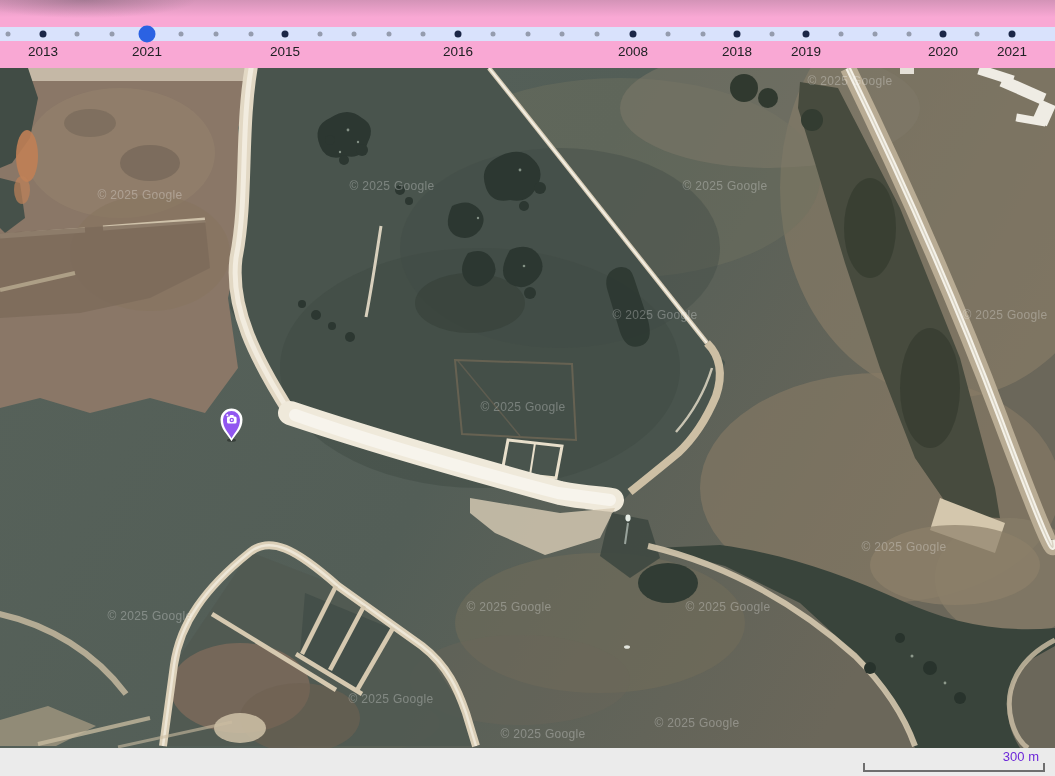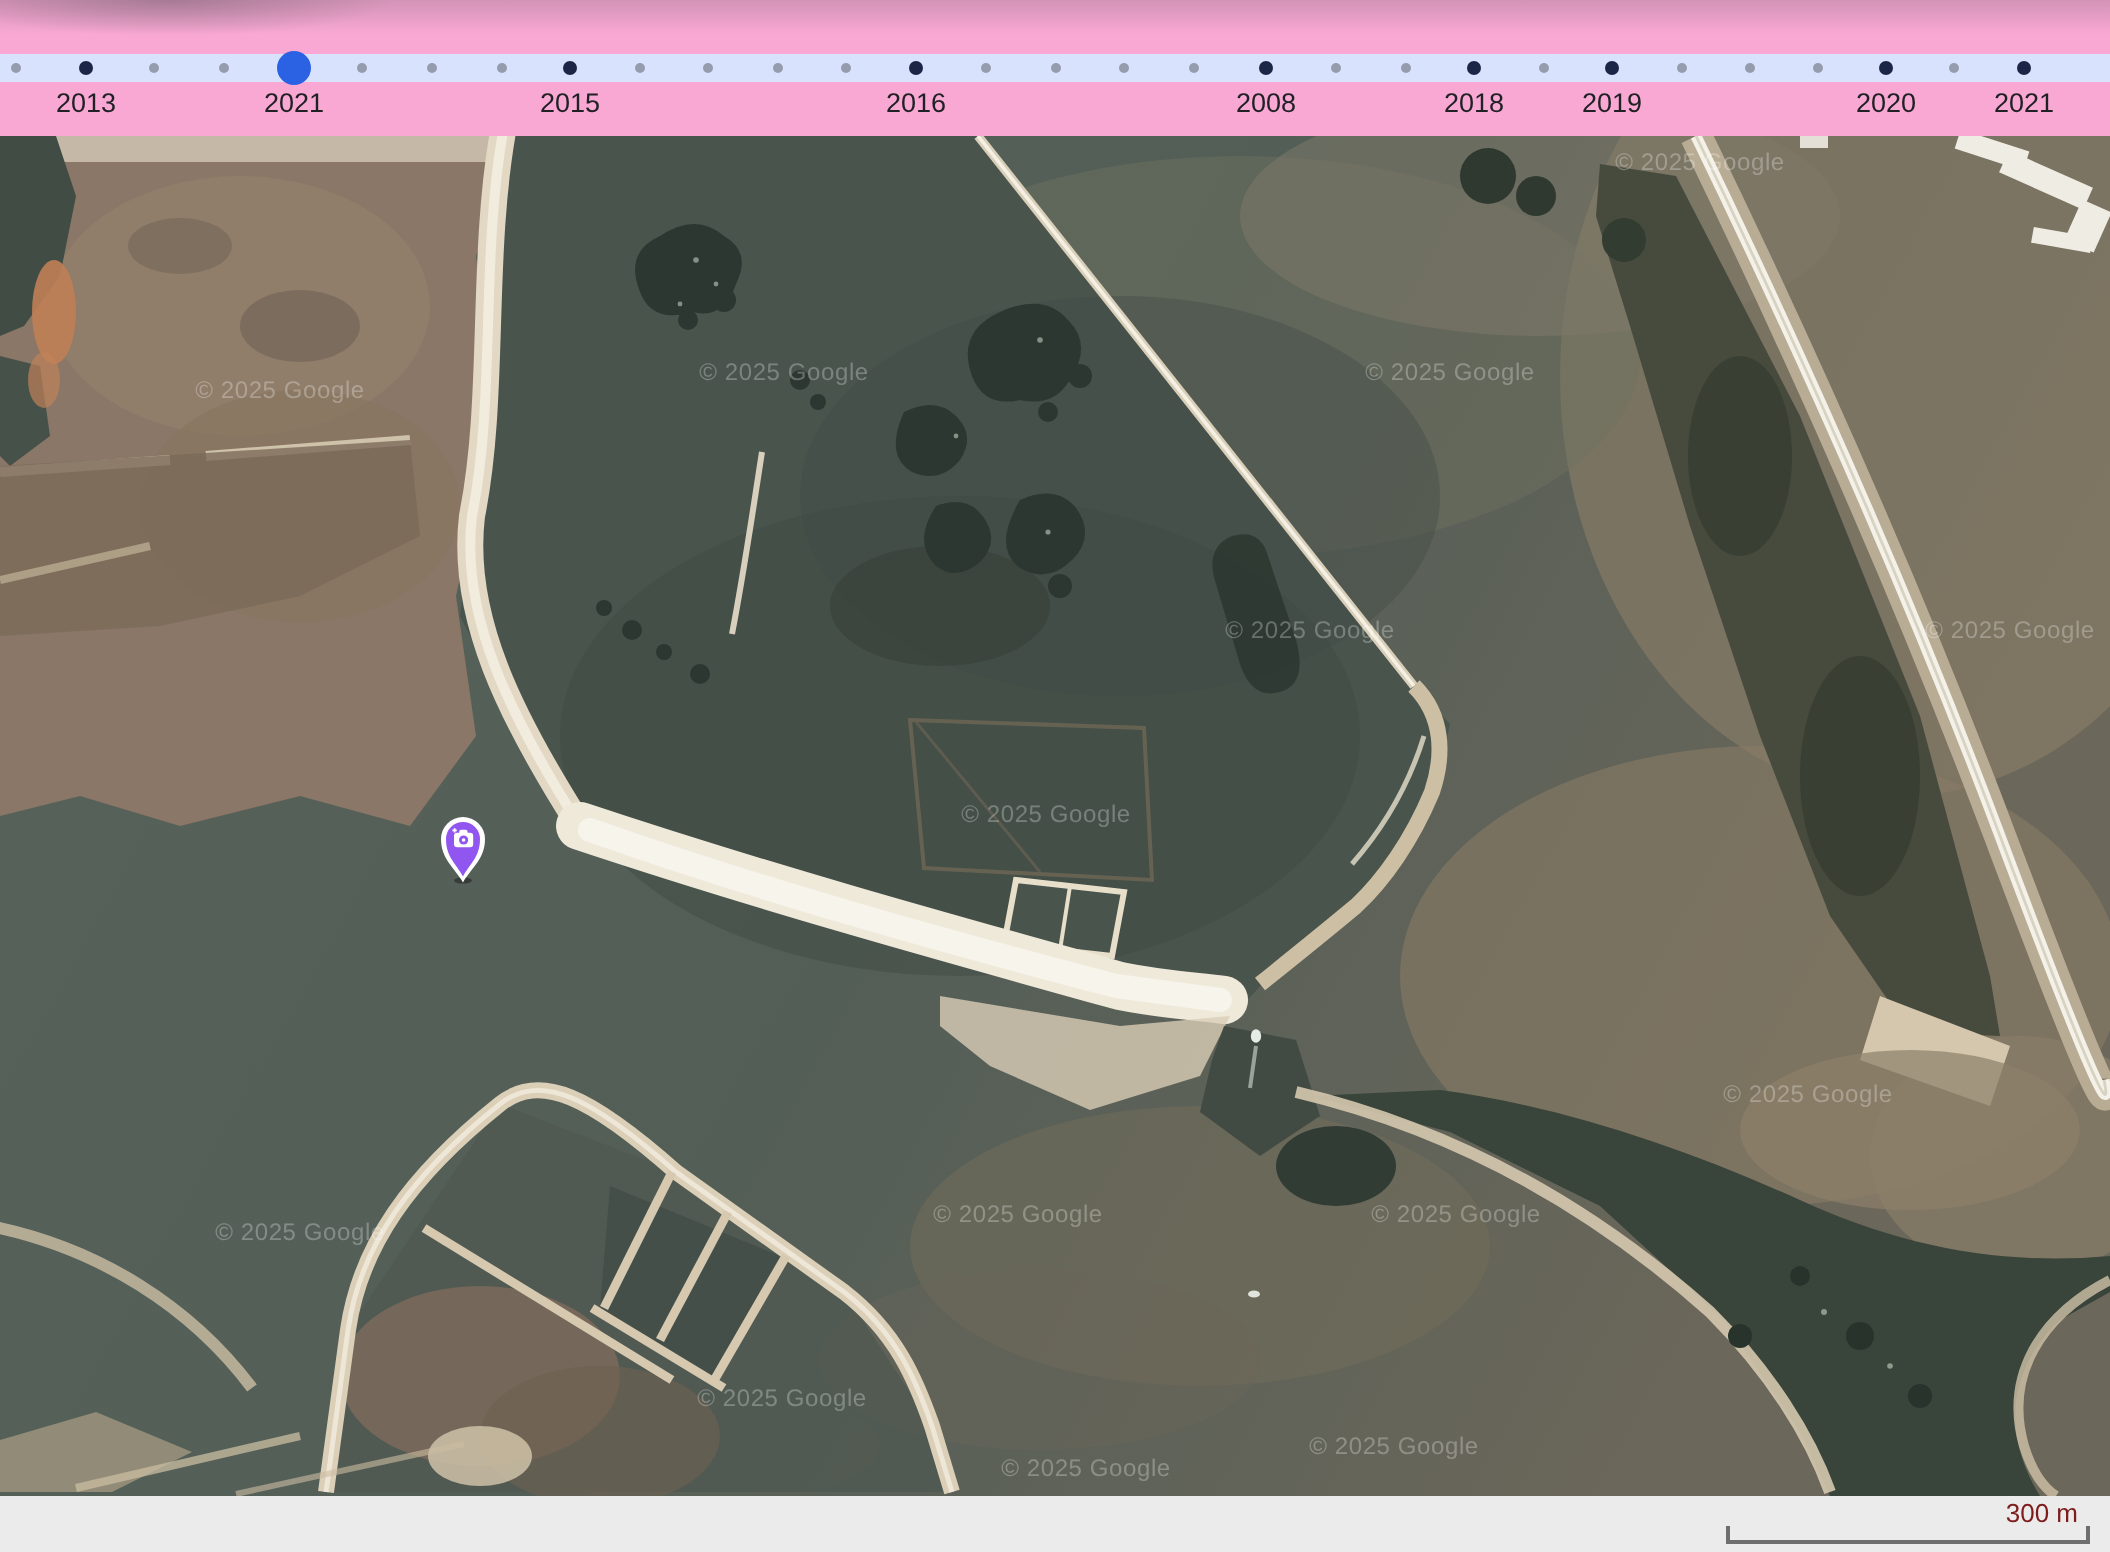--- a/index.html
+++ b/index.html
@@ -26,21 +26,21 @@
   #place-label{position:absolute;left:36px;top:334px;width:196px;text-align:center;
       color:#fff;font-size:14px;font-weight:500;line-height:17px;pointer-events:none;
       text-shadow:-1px -1px 0 rgba(20,24,20,.75),1px -1px 0 rgba(20,24,20,.75),
                   -1px 1px 0 rgba(20,24,20,.75),1px 1px 0 rgba(20,24,20,.75),0 0 4px rgba(0,0,0,.5);}
   #place-marker{position:absolute;left:218px;top:338px;width:27px;height:36px;cursor:pointer;}
 
   
   #footer{position:absolute;left:0;top:748px;width:1055px;height:28px;background:#ebebeb;}
   #scale-line{position:absolute;right:10px;top:15px;width:178px;height:7px;
       border-left:2px solid #6e6e6e;border-right:2px solid #6e6e6e;border-bottom:2px solid #6e6e6e;}
-  #scale-text{position:absolute;right:16px;top:1px;font-size:13px;color:#7f1d1d;}
+  #scale-text{position:absolute;right:16px;top:1px;font-size:13px;color:#6d28d9;}
 </style>
 </head>
 <body>
 
 <div id="app">
 
   <div id="timeline">
     <div class="topshadow"></div>
     <div id="tl-band"></div>
     <div id="tl-dots">

